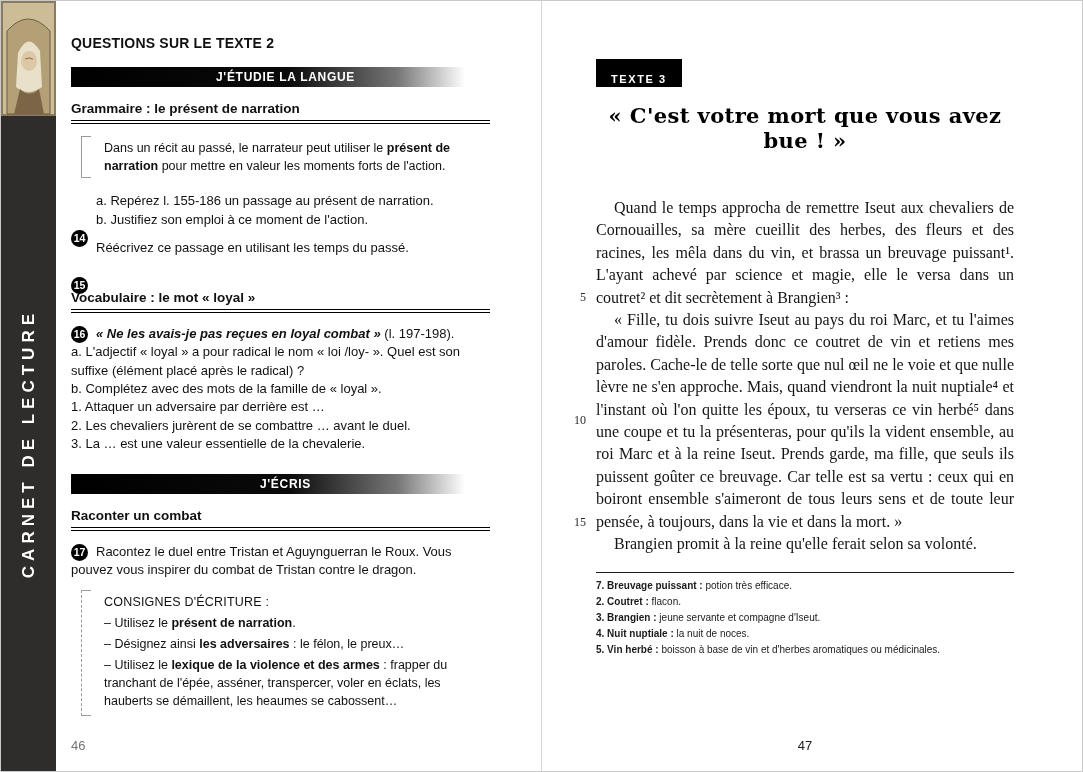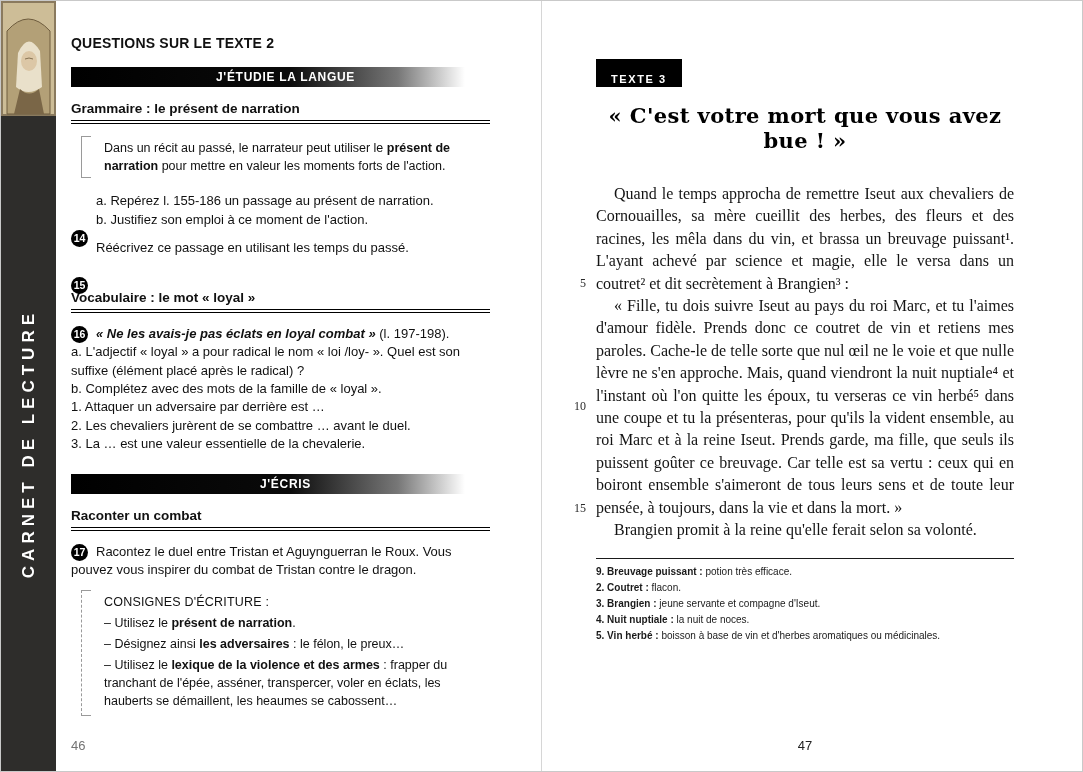--- a/index.html
+++ b/index.html
@@ -60,21 +60,21 @@
   .c-line { margin:2px 0 3px 0; }
   .c-title { margin:0 0 3px 0; letter-spacing:.2px; }
 
   
   .texte-label {
     display:inline-block; background:#000; color:#fff;
     font-size:11px; font-weight:bold; letter-spacing:1.6px; padding:14px 15px 2px 15px; margin:0 8px 12px 0;
   }
   .story-title {
     font-family:"DejaVu Serif", serif; font-weight:bold; font-size:21px;
-    text-align:center; letter-spacing:.4px; margin:4px 0 30px 0; color:#000;
+    text-align:center; letter-spacing:.4px; margin:4px 0 44px 0; color:#000;
   }
   .chapter-title {
     font-family:"Liberation Serif", serif; font-weight:bold; font-size:17.5px;
     text-align:center; margin:0 0 26px 0;
   }
   .body-text {
     font-family:"Liberation Serif", serif; font-size:16px; line-height:22.4px;
     text-align:justify; position:relative; color:#141414;
   }
   .body-text p { margin:0; text-indent:18px; }
@@ -130,21 +130,21 @@
       <div>Réécrivez ce passage en utilisant les temps du passé.</div>
     </div>
 
     <div class="vspace"></div>
 
     <h2 class="sec-heading">Vocabulaire : le mot « loyal »</h2>
     <div class="double-rule"></div>
 
     <div class="q q-float">
       <span class="qnum">16</span>
-      <div><span class="bi">« Ne les avais-je pas éclats en loyal combat »</span><span> (l. 197-198).</span></div>
+      <div><span class="bi">« Ne les avais-je pas reçues en loyal combat »</span><span> (l. 197-198).</span></div>
       <div>a. L'adjectif « loyal » a pour radical le nom « loi /loy- ». Quel est son suffixe (élément placé après le radical) ?</div>
       <div>b. Complétez avec des mots de la famille de « loyal ».</div>
       <div>1. Attaquer un adversaire par derrière est …</div>
       <div>2. Les chevaliers jurèrent de se combattre … avant le duel.</div>
       <div>3. La … est une valeur essentielle de la chevalerie.</div>
     </div>
 
     <div class="vspace"></div>
 
     <div class="banner">J'ÉCRIS</div>
@@ -177,21 +177,21 @@
     <div class="body-text">
       <span class="lineno" style="top:89px">5</span>
       <span class="lineno" style="top:212px">10</span>
       <span class="lineno" style="top:314px">15</span>
       <p>Quand le temps approcha de remettre Iseut aux chevaliers de Cornouailles, sa mère cueillit des herbes, des fleurs et des racines, les mêla dans du vin, et brassa un breuvage puissant¹. L'ayant achevé par science et magie, elle le versa dans un coutret² et dit secrètement à Brangien³ :</p>
       <p>« Fille, tu dois suivre Iseut au pays du roi Marc, et tu l'aimes d'amour fidèle. Prends donc ce coutret de vin et retiens mes paroles. Cache-le de telle sorte que nul œil ne le voie et que nulle lèvre ne s'en approche. Mais, quand viendront la nuit nuptiale⁴ et l'instant où l'on quitte les époux, tu verseras ce vin herbé⁵ dans une coupe et tu la présenteras, pour qu'ils la vident ensemble, au roi Marc et à la reine Iseut. Prends garde, ma fille, que seuls ils puissent goûter ce breuvage. Car telle est sa vertu : ceux qui en boiront ensemble s'aimeront de tous leurs sens et de toute leur pensée, à toujours, dans la vie et dans la mort. »</p>
       <p>Brangien promit à la reine qu'elle ferait selon sa volonté.</p>
     </div>
 
     <div class="footnotes">
-      <p class="fn"><span class="fn-term">9. Breuvage puissant :</span><span> potion très efficace.</span></p>
+      <p class="fn"><span class="fn-term">7. Breuvage puissant :</span><span> potion très efficace.</span></p>
       <p class="fn"><span class="fn-term">2. Coutret :</span><span> flacon.</span></p>
       <p class="fn"><span class="fn-term">3. Brangien :</span><span> jeune servante et compagne d'Iseut.</span></p>
       <p class="fn"><span class="fn-term">4. Nuit nuptiale :</span><span> la nuit de noces.</span></p>
       <p class="fn"><span class="fn-term">5. Vin herbé :</span><span> boisson à base de vin et d'herbes aromatiques ou médicinales.</span></p>
     </div>
 
     <div class="page-num-right">47</div>
   </main>
 
 </div>

